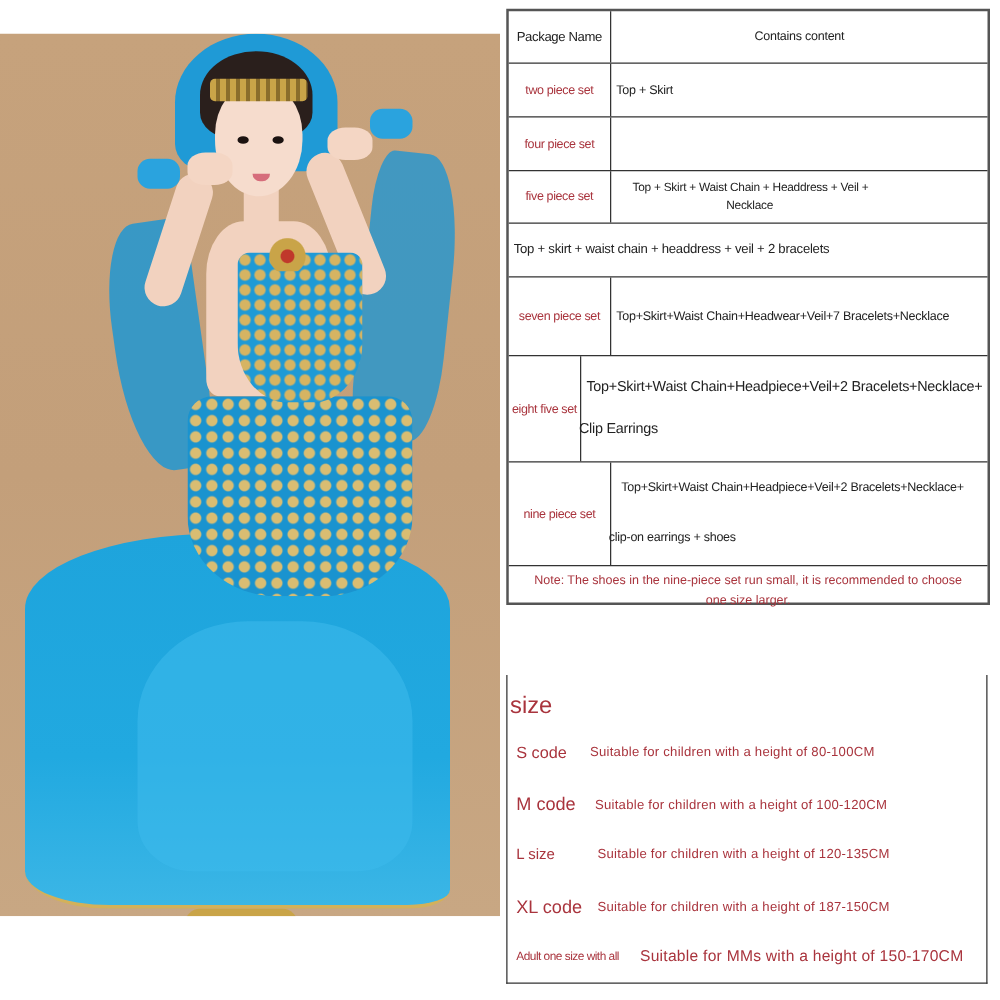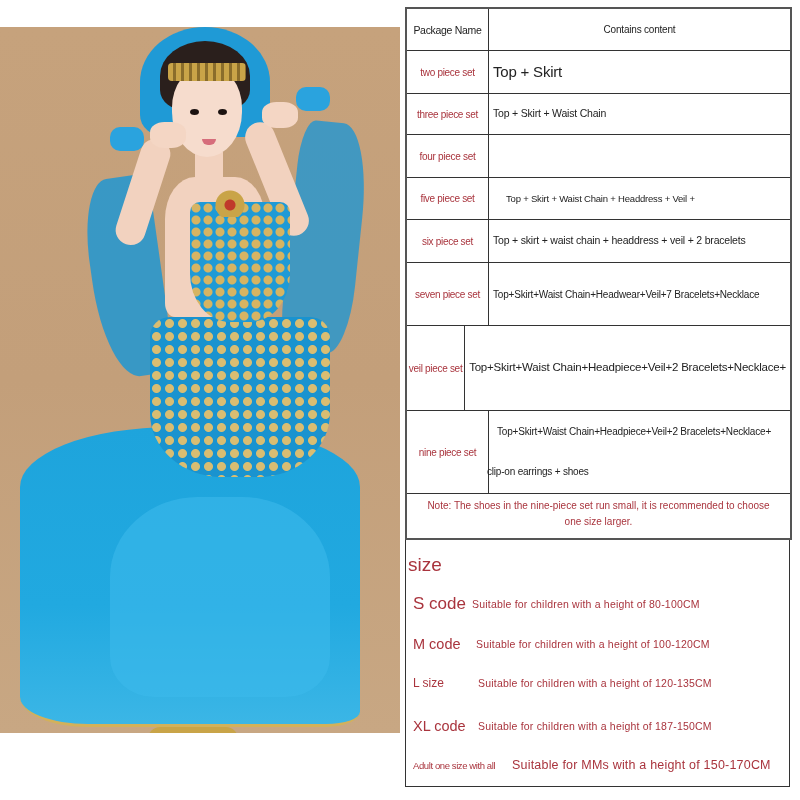--- a/index.html
+++ b/index.html
@@ -60,32 +60,32 @@
       width: 82px; border-right: 1.5px solid #333; display: flex; align-items: center; justify-content: center;
       color: #a9343d; font-size: 10px; font-family: "Liberation Sans Narrow", "Liberation Sans", sans-serif;
       letter-spacing: -0.3px; text-align: left; white-space: nowrap;
     }
     .pkg-content {
       flex: 1; padding: 2px 4px; color: #222; font-size: 10.5px; display: flex; flex-direction: column; justify-content: center;
       letter-spacing: -0.2px; line-height: 1.5;
     }
     .hdr .pkg-name { color: #222; font-size: 10.5px; }
     .hdr .pkg-content { align-items: center; font-size: 10px; }
-    .big { font-size: 15px; font-weight: normal; }
+    .big { font-size: 10px; font-weight: normal; }
     .note-row { padding: 4px 20px; text-align: center; color: #a9343d; font-size: 10px; line-height: 1.55; }
 
     
     .size-box {
       position: absolute; left: 405px; top: 540px; width: 385px; height: 247px;
       border-left: 1.5px solid #333; border-right: 1.5px solid #333; border-bottom: 1.5px solid #333;
       background: #fff;
     }
     .size-title { position: absolute; left: 2px; top: 14px; color: #a9343d; font-size: 19px; }
     .size-row { position: absolute; left: 0; width: 100%; display: flex; align-items: center; color: #a9343d; }
-    .size-label { padding-left: 7px; width: 72px; font-size: 17px; white-space: nowrap; }
+    .size-label { padding-left: 7px; width: 72px; font-size: 13px; white-space: nowrap; }
     .size-desc { font-size: 10.5px; letter-spacing: 0.2px; white-space: nowrap; }
   </style>
 </head>
 <body>
 
 <div class="photo">
   <div class="shape veil-left"></div>
   <div class="shape veil-right"></div>
   <div class="shape head-veil"></div>
   <div class="shape hair"></div>
@@ -117,68 +117,63 @@
     <div class="pkg-content">Contains content</div>
   </div>
 
   <div class="pkg-row" style="height:43px">
     <div class="pkg-name">two piece set</div>
     <div class="pkg-content big">
       <span>Top + Skirt</span>
     </div>
   </div>
 
-  <div class="pkg-row" style="height:41px">
-    <div class="pkg-name">three piece set</div>
-    <div class="pkg-content">
-      <span>Top + Skirt + Waist Chain</span>
-    </div>
-  </div>
 
   <div class="pkg-row" style="height:43px">
     <div class="pkg-name">four piece set</div>
   </div>
 
   <div class="pkg-row" style="height:42px">
     <div class="pkg-name">five piece set</div>
     <div class="pkg-content" style="font-size:9.5px;line-height:1.45">
       <span style="padding-left:13px">Top + Skirt + Waist Chain + Headdress + Veil +</span>
+      <span style="padding-left:88px">Necklace</span>
     </div>
   </div>
 
   <div class="pkg-row" style="height:43px">
-    <div class="pkg-name">six piece set</div>
     <div class="pkg-content">
       <span>Top + skirt + waist chain + headdress + veil + 2 bracelets</span>
     </div>
   </div>
 
   <div class="pkg-row" style="height:63px">
     <div class="pkg-name">seven piece set</div>
     <div class="pkg-content" style="font-size:10px">
       <span>Top+Skirt+Waist Chain+Headwear+Veil+7 Bracelets+Necklace</span>
     </div>
   </div>
 
   <div class="pkg-row" style="height:85px">
-    <div class="pkg-name">veil piece set</div>
+    <div class="pkg-name">eight five set</div>
     <div class="pkg-content" style="font-size:11.5px;line-height:2.9;white-space:nowrap">
       <span>Top+Skirt+Waist Chain+Headpiece+Veil+2 Bracelets+Necklace+</span>
+      <span style="margin-left:-6px">Clip Earrings</span>
     </div>
   </div>
 
   <div class="pkg-row" style="height:83px">
     <div class="pkg-name">nine piece set</div>
     <div class="pkg-content" style="font-size:10px;line-height:4;white-space:nowrap">
       <span style="padding-left:4px">Top+Skirt+Waist Chain+Headpiece+Veil+2 Bracelets+Necklace+</span>
       <span style="margin-left:-6px">clip-on earrings + shoes</span>
     </div>
   </div>
 
-  <div class="pkg-row" style="height:45px">
+  <div class="pkg-row" style="height:30px">
     <div class="note-row" style="width:100%">Note: The shoes in the nine-piece set run small, it is recommended to choose one size larger.</div>
   </div>
 </div>
 
 <div class="size-box">
   <div class="size-title">size</div>
 
   <div class="size-row" style="top:54px">
     <span class="size-label">S code</span>
     <span class="size-desc" style="margin-left:-6px">Suitable for children with a height of 80-100CM</span>

